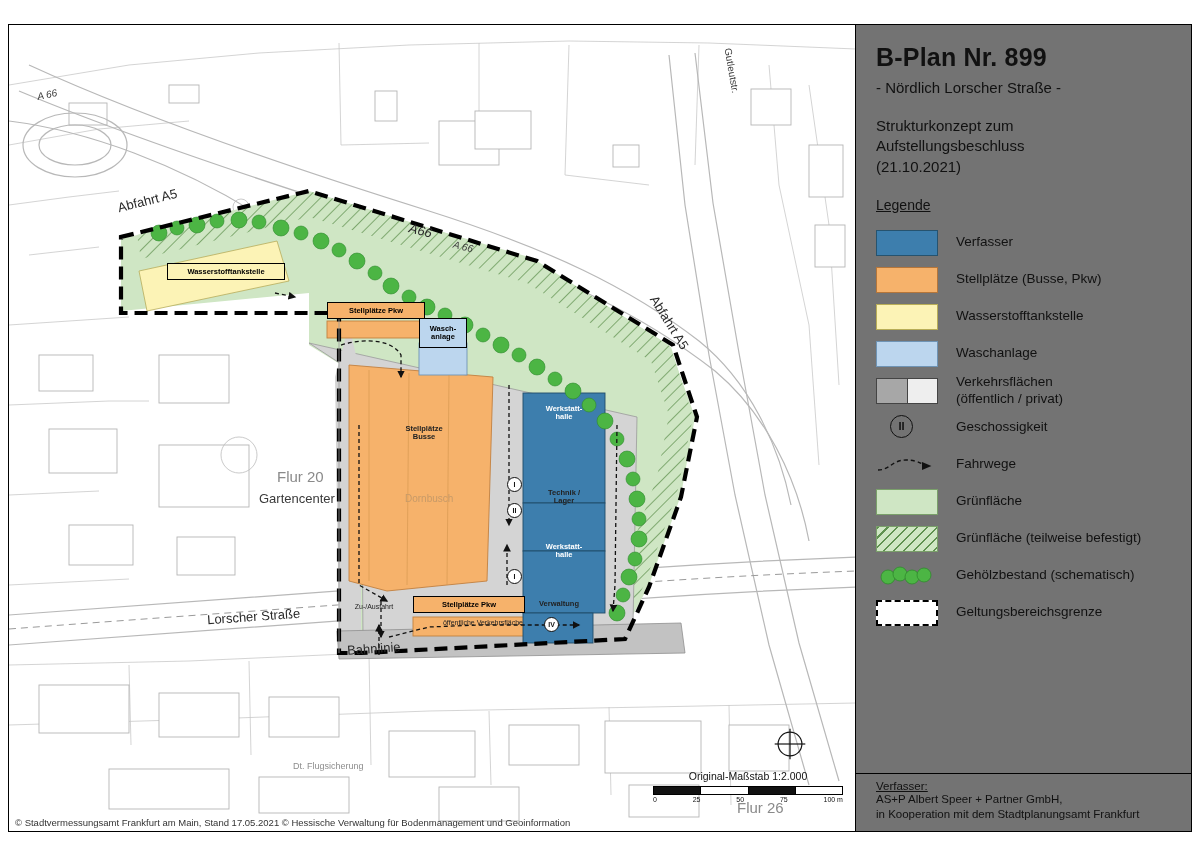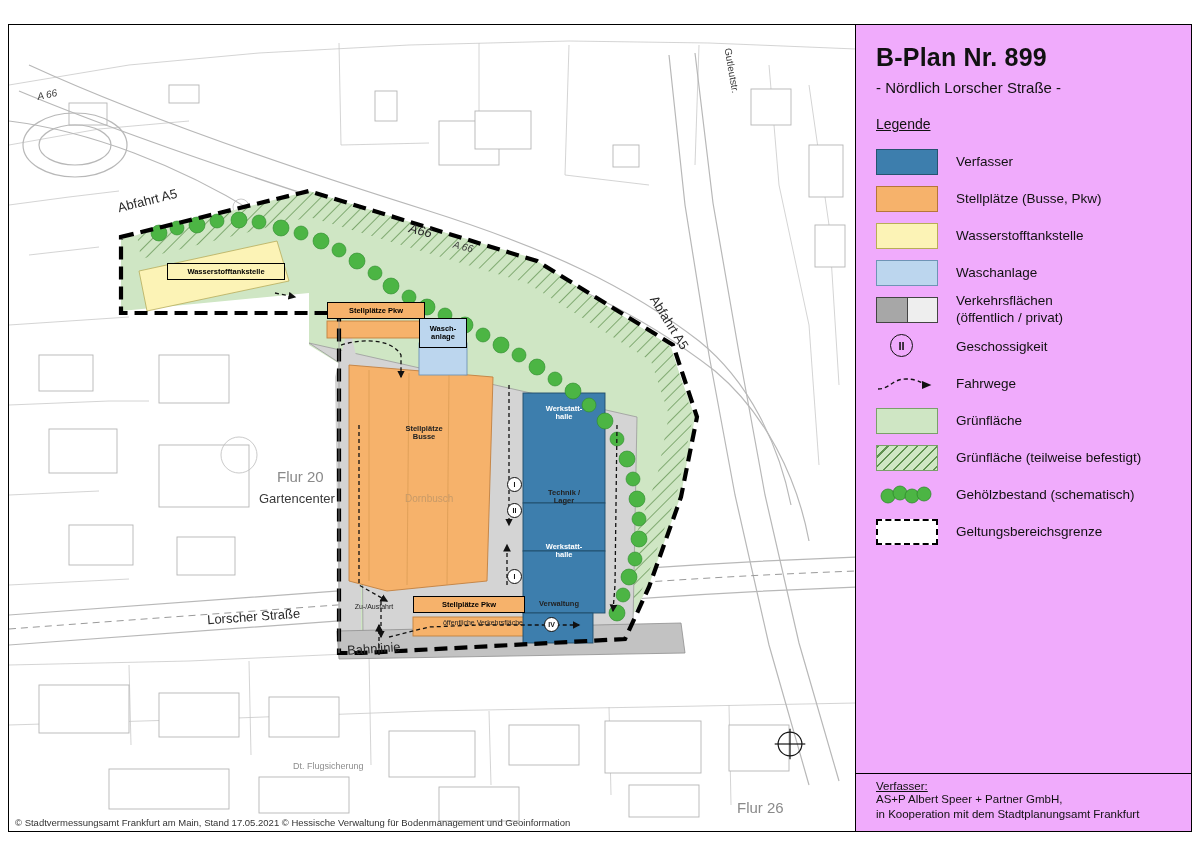--- a/index.html
+++ b/index.html
@@ -134,21 +134,21 @@
 
   
   #side-panel {
     position: absolute;
     left: 847px;
     top: 0;
     width: 335px;
     height: 806px;
     box-sizing: border-box;
     padding: 18px 16px 0 20px;
-    background: #f0abfc;
+    background: #737373;
   }
   #title-main {
     font-size: 25px;
     font-weight: bold;
     color: #111;
     letter-spacing: 0.2px;
   }
   #title-sub {
     font-size: 15px;
     color: #111;
@@ -459,27 +459,46 @@
       <div class="geschoss" style="left:498px; top:478px;">II</div>
       <div class="geschoss" style="left:498px; top:544px;">I</div>
       <div class="geschoss" style="left:535px; top:592px;">IV</div>
 
       <svg id="north" viewBox="0 0 40 40">
         <circle cx="20" cy="20" r="14" fill="none" stroke="#111" stroke-width="1.4"></circle>
         <line x1="20" y1="2" x2="20" y2="38" stroke="#111" stroke-width="1.4"></line>
         <line x1="2" y1="20" x2="38" y2="20" stroke="#111" stroke-width="1.4"></line>
       </svg>
 
+      <div id="scalebar">
+        <div class="sb-title">Original-Maßstab 1:2.000</div>
+        <div class="sb-bar">
+          <div style="background:#111"></div>
+          <div style="background:#fff"></div>
+          <div style="background:#111"></div>
+          <div style="background:#fff"></div>
+        </div>
+        <div class="sb-ticks">
+          <span>0</span>
+          <span>25</span>
+          <span>50</span>
+          <span>75</span>
+          <span>100 m</span>
+        </div>
+      </div>
 
       <div id="copyright">© Stadtvermessungsamt Frankfurt am Main, Stand 17.05.2021 © Hessische Verwaltung für Bodenmanagement und Geoinformation</div>
     </div>
 
     <div id="side-panel">
       <div id="title-main">B-Plan Nr. 899</div>
       <div id="title-sub">- Nördlich Lorscher Straße -</div>
+      <div id="title-desc" style="white-space:pre-line;">Strukturkonzept zum
+Aufstellungsbeschluss
+(21.10.2021)</div>
 
       <div id="legend-title">Legende</div>
 
       <div id="legend-list">
 
         <div class="legend-row">
           <div class="legend-key">
               <div class="sw hochbau"></div>
             </div>
           <div class="legend-text">Verfasser</div>

